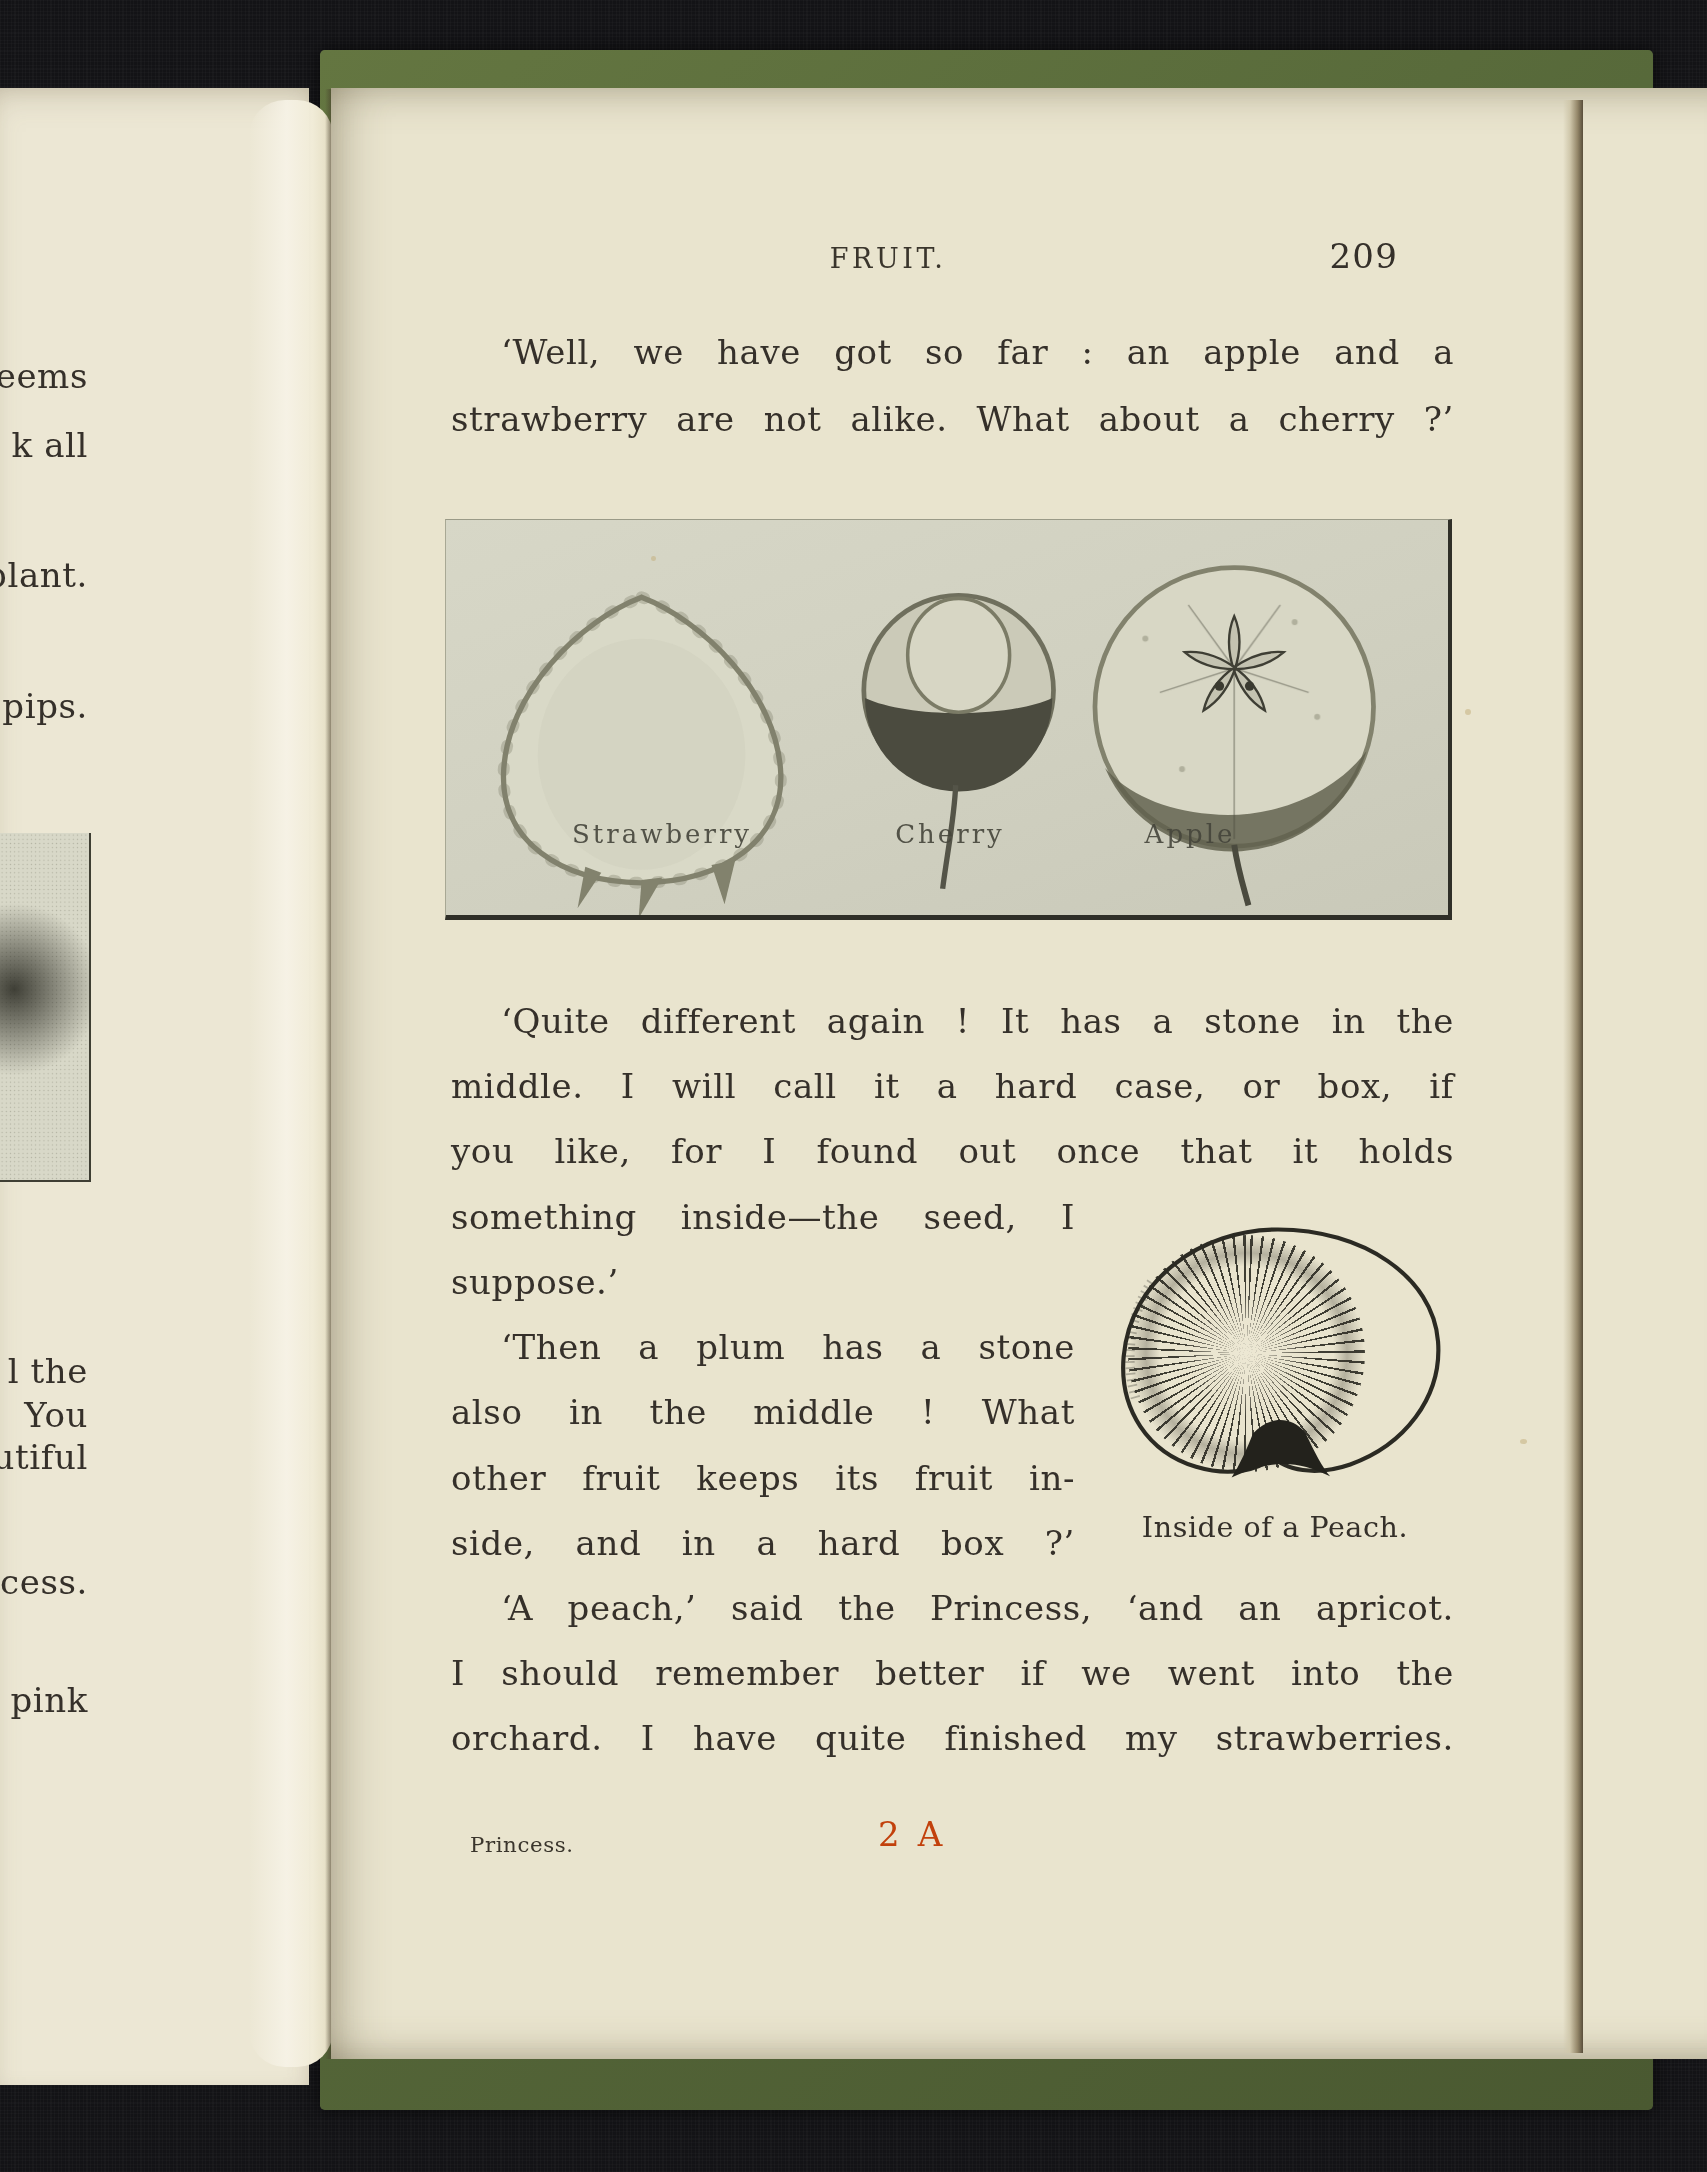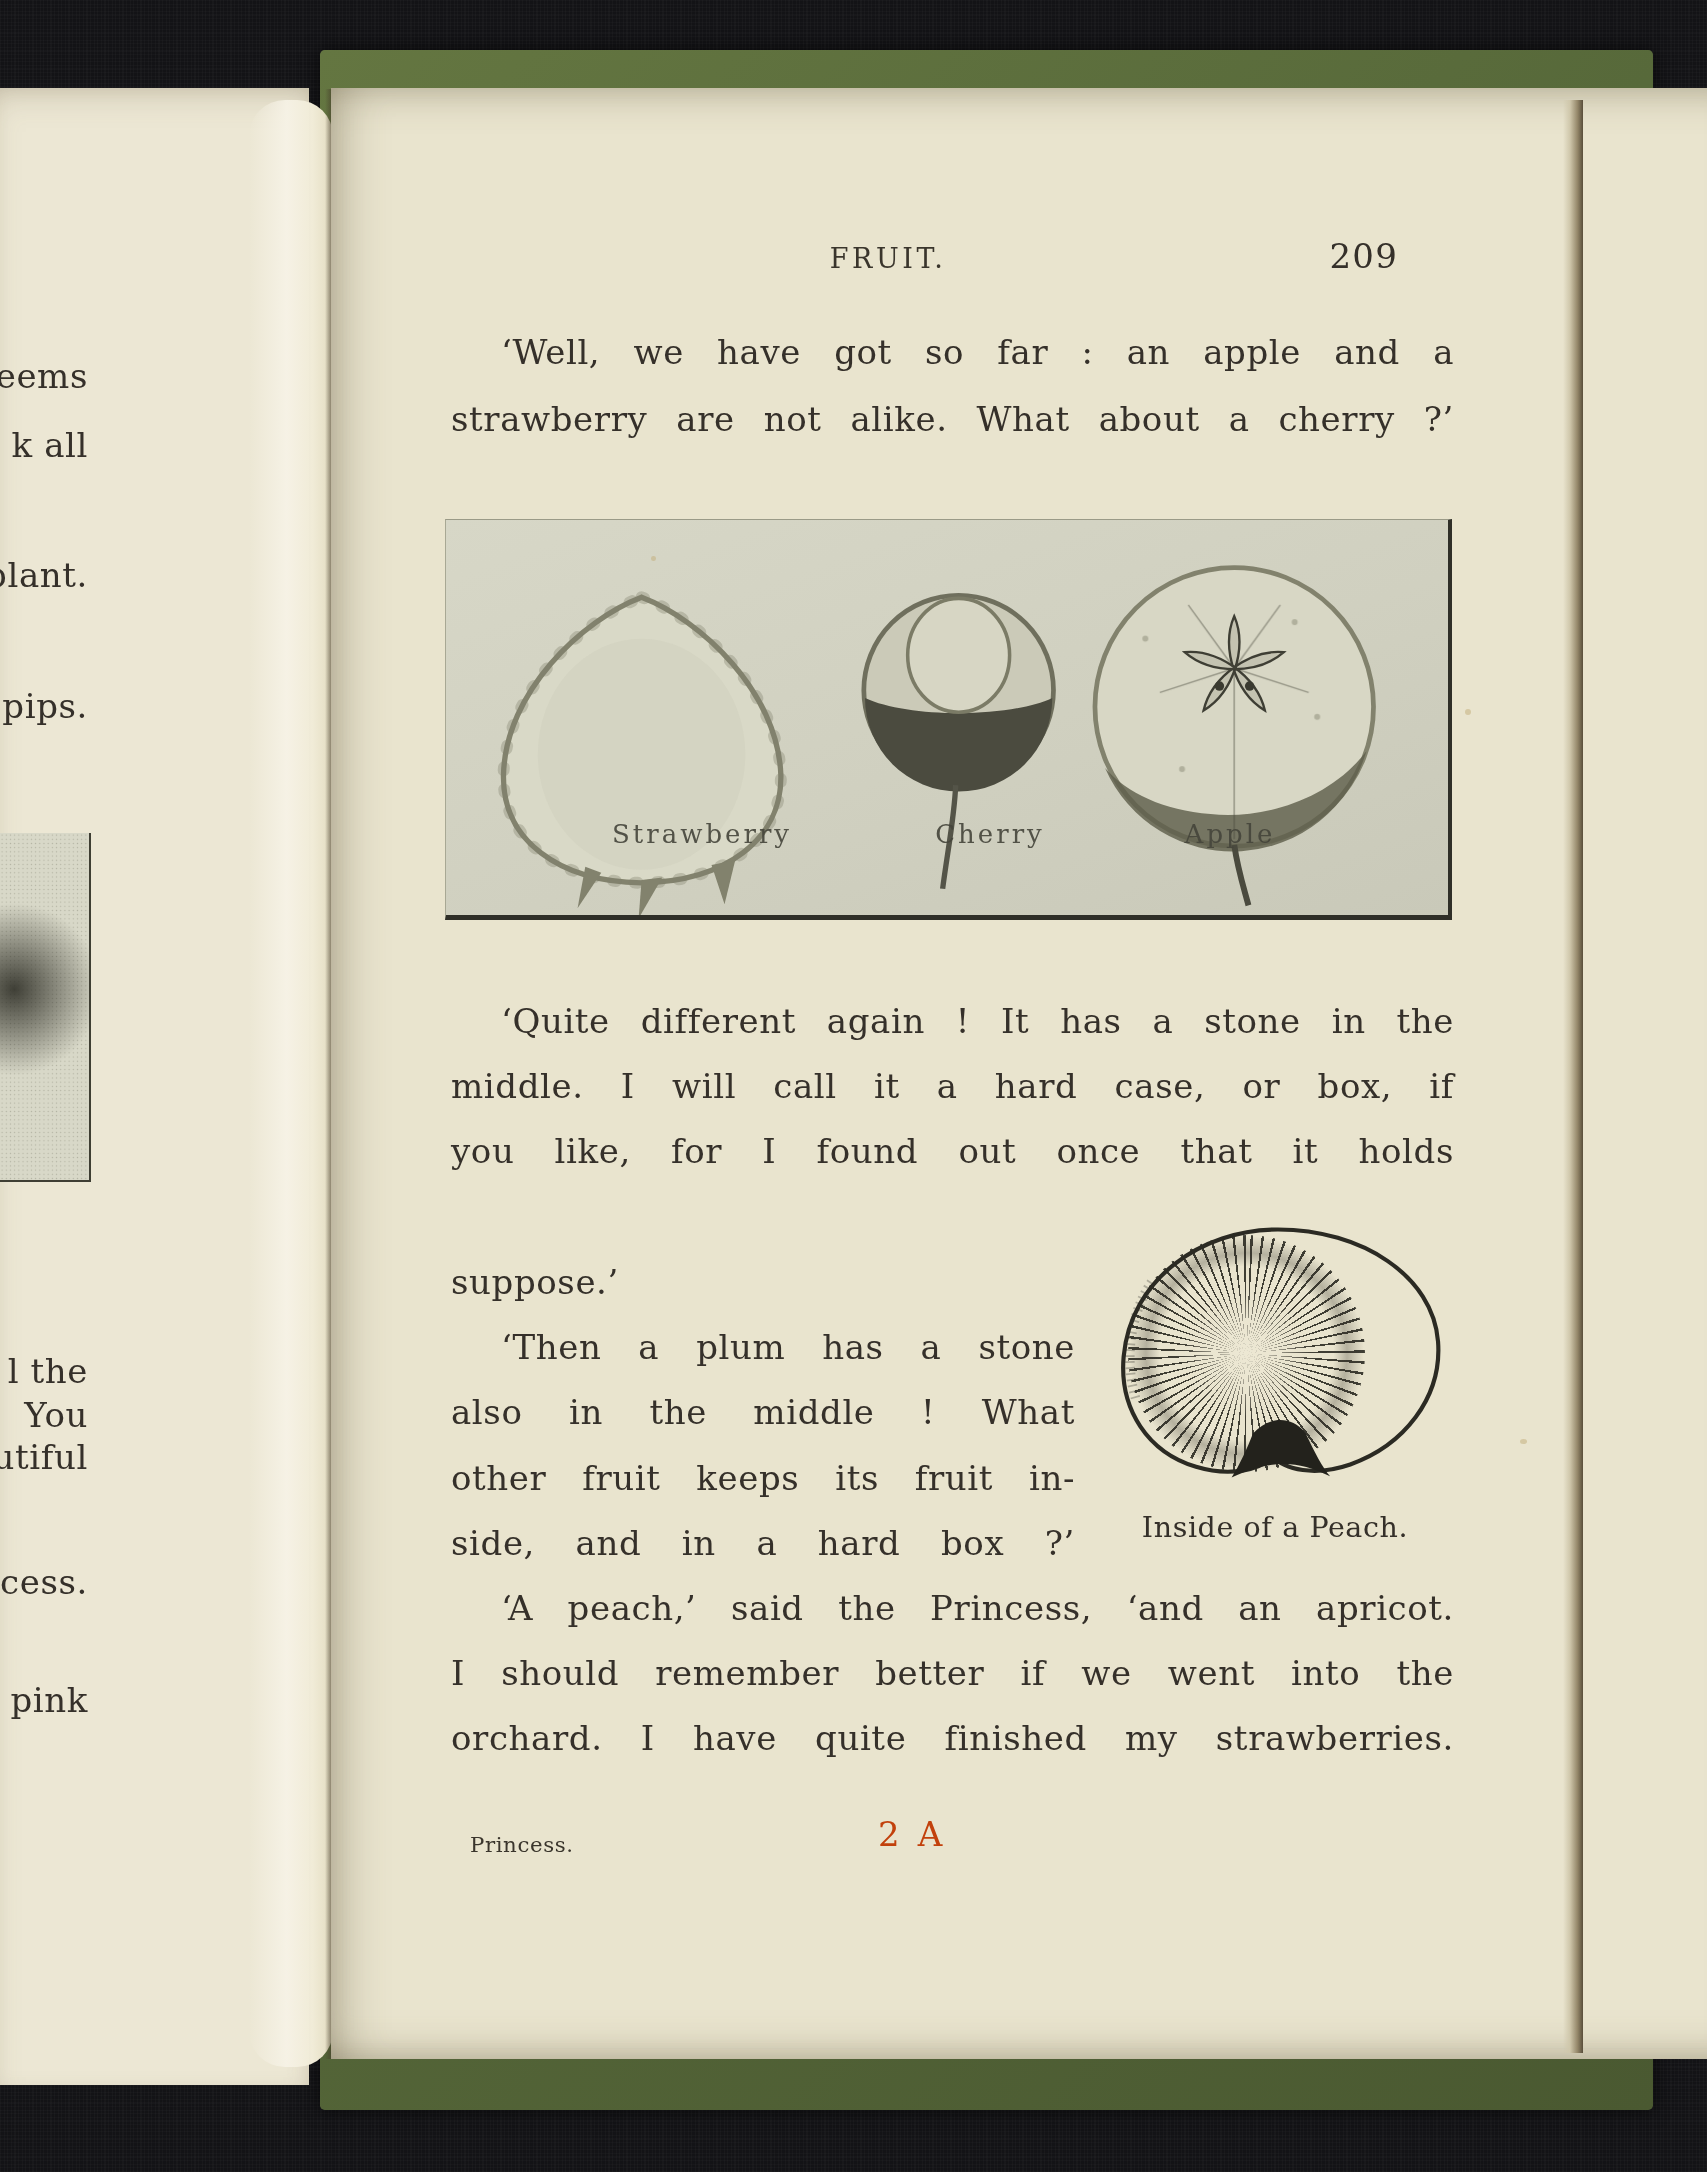--- a/index.html
+++ b/index.html
@@ -86,21 +86,20 @@
     border-right:4.2px solid #2f2f28;border-bottom:5.3px solid #2f2f28;
     border-top:1.2px solid #9a9a87;border-left:1.2px solid #a8a894;
     box-sizing:border-box;
   }
   .figure1 svg{position:absolute;left:0;top:0;}
   .fruit-label{
     position:absolute;top:299px;font-size:26px;letter-spacing:3px;
     color:#45453b;opacity:0.9;text-align:right;white-space:nowrap;
     transform:translateX(-50%);
     text-align-last:auto;
-    margin-left:40px;
   }
   .caption{
     position:absolute;font-size:30px;letter-spacing:0.6px;color:#35302a;text-align:center;
   }
   .caption1{left:120px;top:852px;width:1003px;}
   .caption2{left:759px;top:1423px;width:370px;font-size:28.5px;}
   
   .figure2{position:absolute;left:763px;top:1132px;width:366px;height:283px;}
   .peach-core{
     position:absolute;left:34px;top:15.4px;width:237px;height:237px;border-radius:50%;
@@ -199,20 +198,21 @@
       </svg>
       <div class="fruit-label" style="left:216px">Strawberry</div>
       <div class="fruit-label" style="left:504px">Cherry</div>
       <div class="fruit-label" style="left:744px">Apple</div>
     </div>
 
 
     <div class="line ind" style="top:913px">‘Quite different again !  It has a stone in the</div>
     <div class="line full" style="top:978px">middle.  I will call it a hard case, or box, if</div>
     <div class="line full" style="top:1043px">you like, for I found out once that it holds</div>
+    <div class="line narrow" style="top:1109px">something inside—the seed, I</div>
     <div class="line narrow noj" style="top:1174px">suppose.’</div>
 
     <div class="line narrow-ind" style="top:1239px">‘Then a plum has a stone</div>
     <div class="line narrow" style="top:1304px">also in the middle !   What</div>
     <div class="line narrow" style="top:1370px">other fruit keeps its fruit in-</div>
     <div class="line narrow" style="top:1435px">side, and in a hard box ?’</div>
 
     <div class="figure2">
       <div class="peach-core"></div>
       <svg width="366" height="283" viewBox="0 0 617 477">

